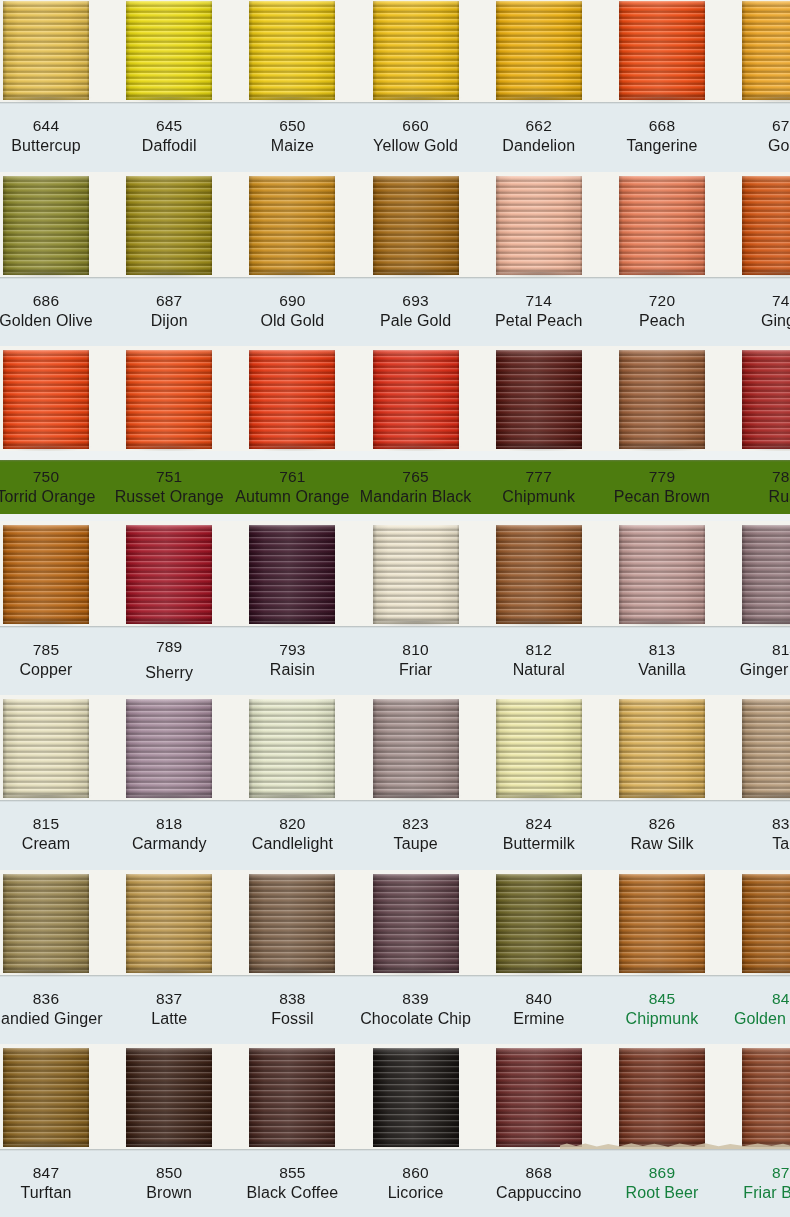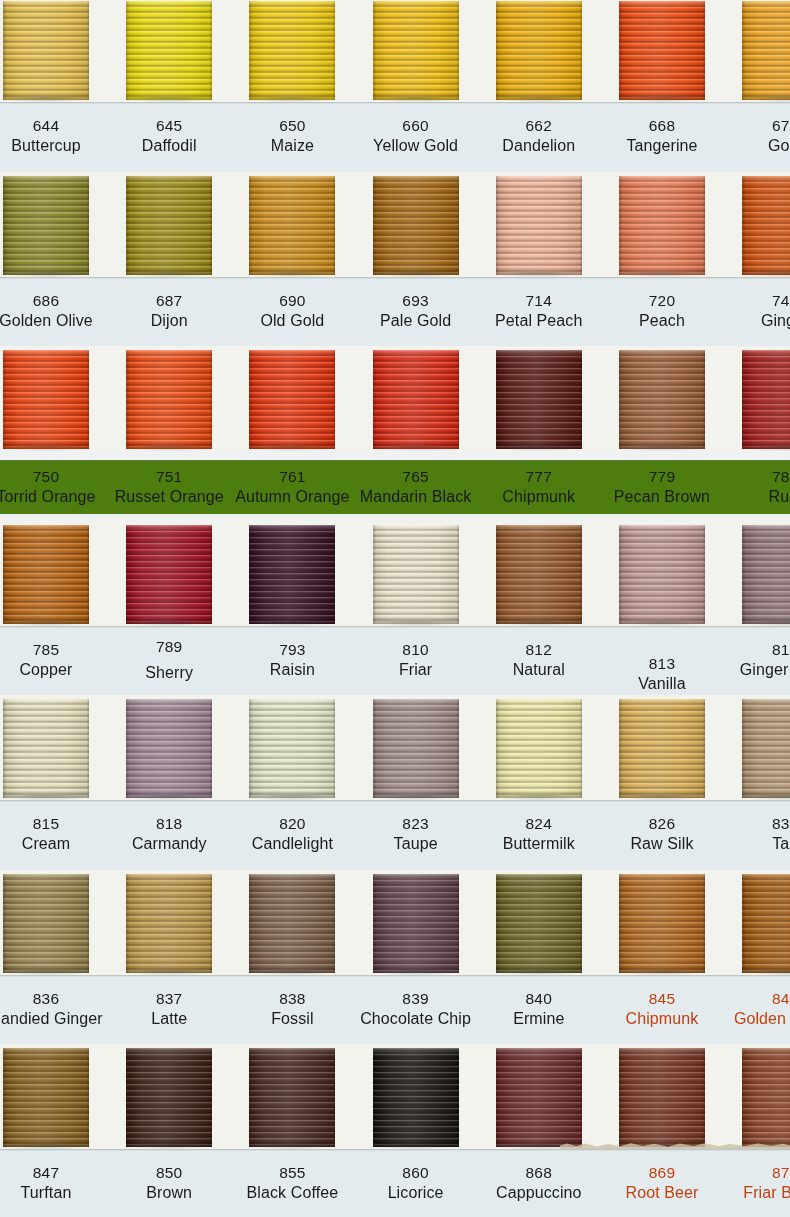--- a/index.html
+++ b/index.html
@@ -78,21 +78,21 @@
   }
 
   
   .label{
     position:absolute;top:0;height:100%;
     display:flex;flex-direction:column;align-items:center;justify-content:center;
     line-height:1.30;
     color:#1b1b1b;
     white-space:nowrap;
   }
-  .label.faded{color:#c2410c;}
+  .label.faded{color:#15803d;}
   .code{font-size:15.5px;letter-spacing:.2px;}
   .name{font-size:16px;letter-spacing:.1px;}
 
   
   .torn{
     position:absolute;left:560px;right:0;bottom:0;height:9px;
     background:#cdbfa5;
     clip-path:polygon(0% 62%,3% 40%,7% 66%,11% 38%,16% 72%,21% 44%,26% 70%,
                       31% 36%,36% 68%,41% 42%,47% 74%,52% 40%,58% 66%,63% 36%,
                       69% 70%,74% 44%,80% 68%,86% 38%,92% 64%,97% 42%,100% 60%,
@@ -419,21 +419,21 @@
           <span class="name">Raisin</span>
         </div>
         <div class="label" style="left: 354px; width: 123.2px;">
           <span class="code">810</span>
           <span class="name">Friar</span>
         </div>
         <div class="label" style="left: 477.2px; width: 123.2px;">
           <span class="code">812</span>
           <span class="name">Natural</span>
         </div>
-        <div class="label" style="left: 600.4px; width: 123.2px; justify-content: flex-end;">
+        <div class="label" style="left: 600.4px; width: 123.2px;">
           <span class="code">813</span>
           <span class="name">Vanilla</span>
         </div>
         <div class="label" style="left: 723.6px; width: 123.2px;">
           <span class="code">814</span>
           <span class="name">Ginger Snap</span>
         </div>
       </div>
     </div>
     <div class="row" style="top: 695px; height: 174.5px;">

